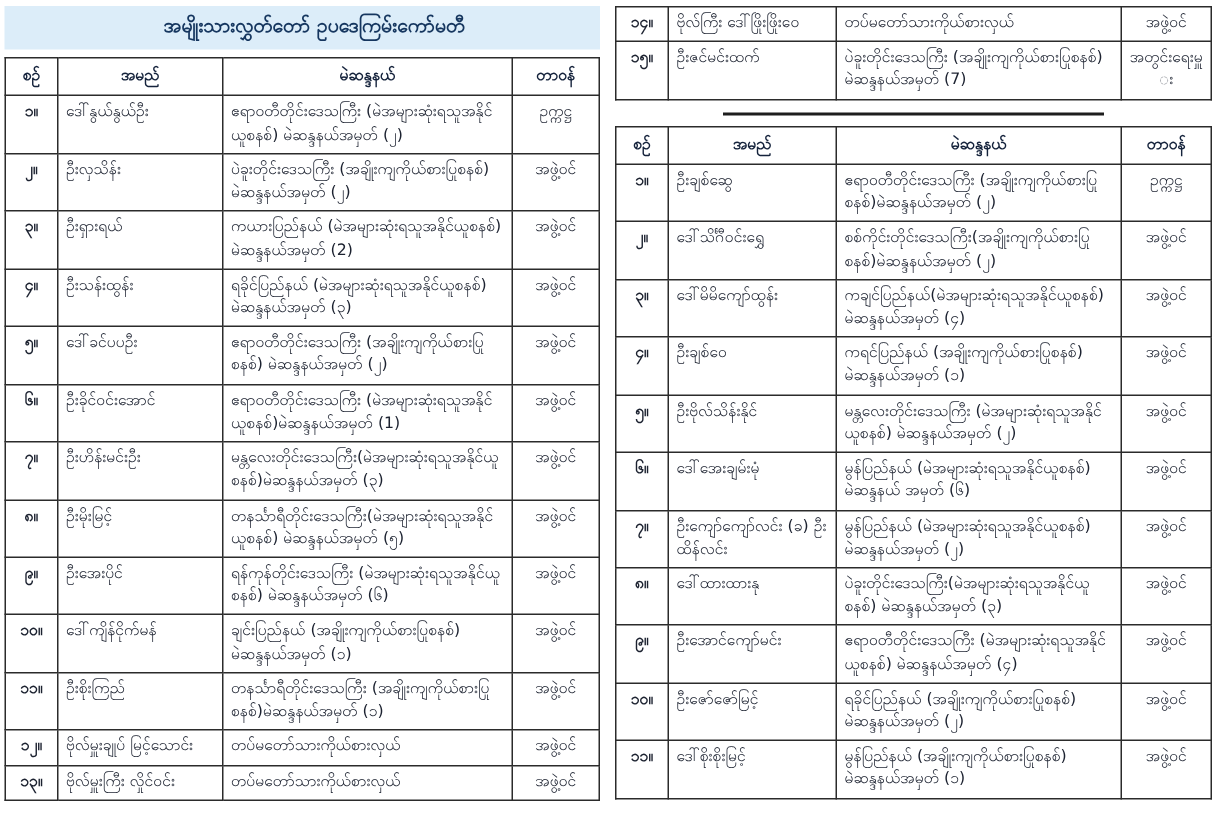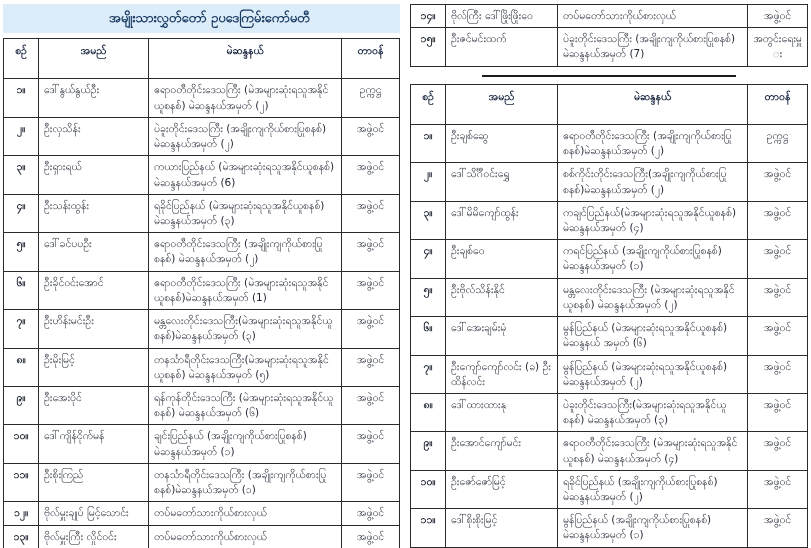--- a/index.html
+++ b/index.html
@@ -40,21 +40,21 @@
     font-size:10.5px;
     line-height:1.45;
     padding:3px 5px 4px 5px;
     vertical-align:top;
     word-wrap:break-word;
     overflow-wrap:break-word;
   }
   table.committee th{
     font-weight:bold;
     text-align:center;
-    padding:4px 2px 20px 2px;
+    padding:4px 2px 5px 2px;
     color:#15233c;
   }
   td.c-serial{text-align:center;padding-left:2px;padding-right:2px;font-weight:bold;}
   td.c-role{text-align:center;padding-left:2px;padding-right:2px;}
   td.c-name{padding-right:3px;margin-top:16px;}
   .divider{
     border-top:2px solid #1d1d1d;
     width:64%;
     margin:8px auto 7px auto;
   }
@@ -93,21 +93,21 @@
           </tr>
           <tr>
             <td class="c-serial">၂။</td>
             <td class="c-name">ဦးလှသိန်း</td>
             <td class="c-constituency">ပဲခူးတိုင်းဒေသကြီး (အချိုးကျကိုယ်စားပြုစနစ်) မဲဆန္ဒနယ်အမှတ် (၂)</td>
             <td class="c-role">အဖွဲ့ဝင်</td>
           </tr>
           <tr>
             <td class="c-serial">၃။</td>
             <td class="c-name">ဦးရှားရယ်</td>
-            <td class="c-constituency">ကယားပြည်နယ် (မဲအများဆုံးရသူအနိုင်ယူစနစ်) မဲဆန္ဒနယ်အမှတ် (6)</td>
+            <td class="c-constituency">ကယားပြည်နယ် (မဲအများဆုံးရသူအနိုင်ယူစနစ်) မဲဆန္ဒနယ်အမှတ် (2)</td>
             <td class="c-role">အဖွဲ့ဝင်</td>
           </tr>
           <tr>
             <td class="c-serial">၄။</td>
             <td class="c-name">ဦးသန်းထွန်း</td>
             <td class="c-constituency">ရခိုင်ပြည်နယ် (မဲအများဆုံးရသူအနိုင်ယူစနစ်) မဲဆန္ဒနယ်အမှတ် (၃)</td>
             <td class="c-role">အဖွဲ့ဝင်</td>
           </tr>
           <tr>
             <td class="c-serial">၅။</td>

